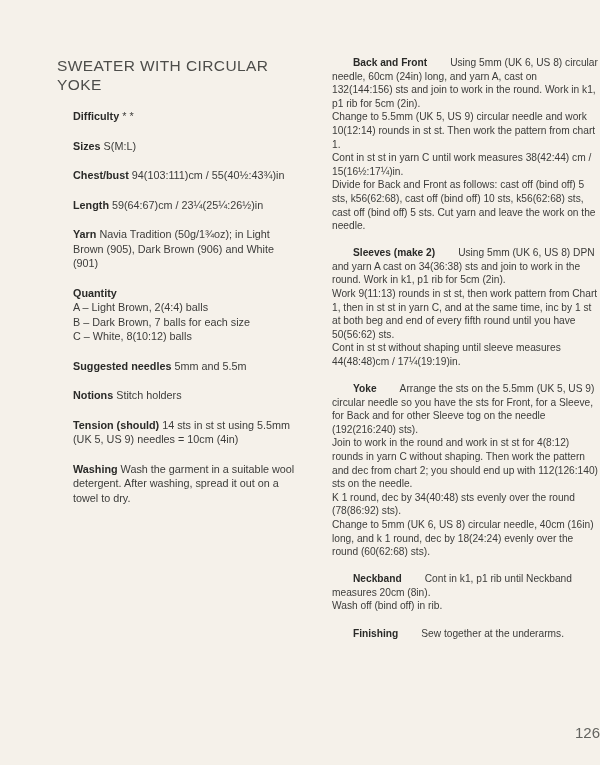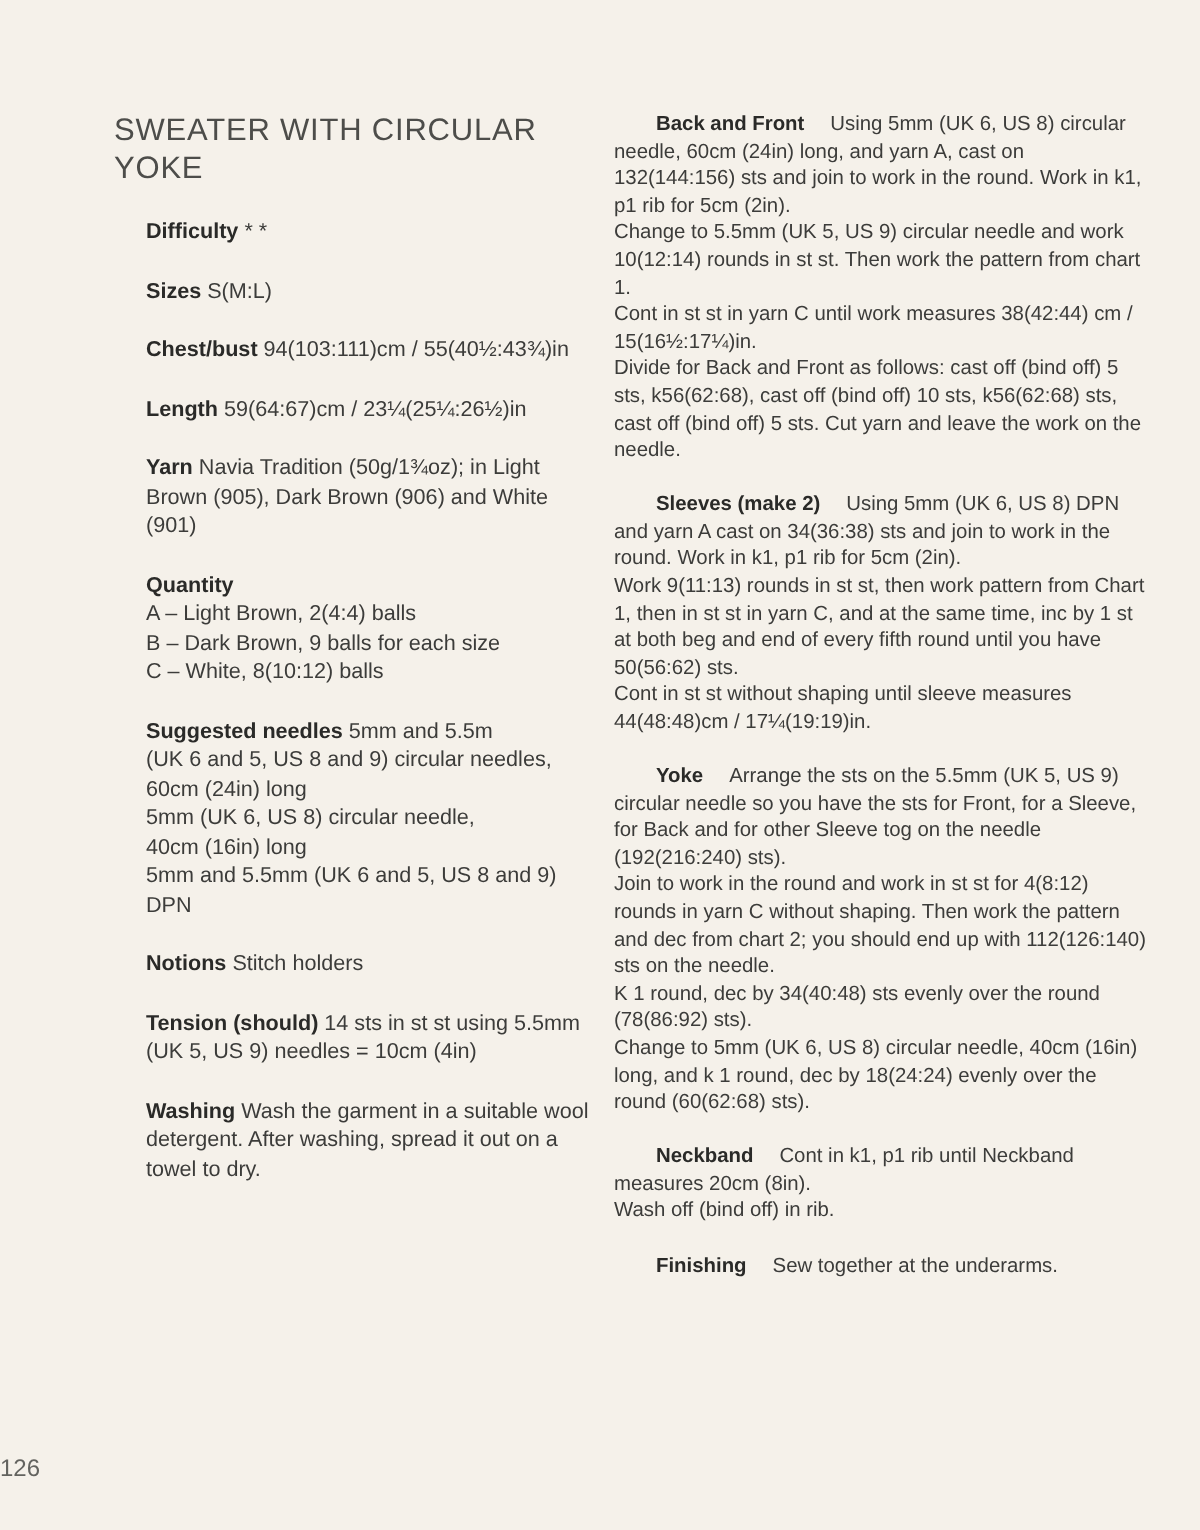--- a/index.html
+++ b/index.html
@@ -13,20 +13,21 @@
     width: 600px;
     height: 765px;
     background: #f5f1ea;
     overflow: hidden;
     color: #3c3c3a;
     box-sizing: border-box;
   }
   .columns {
     display: flex;
     padding: 56px 0 0 57px;
+    justify-content: space-between;
   }
   .col-left {
     width: 240px;
     margin-right: 10px;
     font-size: 10.8px;
     line-height: 14.5px;
   }
   .col-right {
     width: 268px;
     font-size: 10.2px;
@@ -51,30 +52,30 @@
   .block .lines div {
     margin: 0;
   }
   .section {
     margin: 0 0 13.5px 0;
   }
   .section p {
     margin: 0;
   }
   .section .h {
-    margin-right: 13px;
+    margin-right: 23px;
     padding-left: 21px;
   }
   .footer {
     position: absolute;
     left: 0;
     bottom: 24px;
     width: 100%;
-    text-align: left;
-    font-size: 12px;
+    text-align: right;
+    font-size: 15px;
     color: #63635f;
   }
 </style>
 </head>
 <body>
 
 <div class="page">
   <div class="columns">
 
     <div class="col-left">
@@ -102,36 +103,29 @@
 
       <div class="block">
         <b>Yarn</b>
         <span>Navia Tradition (50g/1¾oz); in Light Brown (905), Dark Brown (906) and White (901)</span>
       </div>
 
       <div class="block">
         <div><b>Quantity</b></div>
         <div class="lines">
           <div>A – Light Brown, 2(4:4) balls</div>
-          <div>B – Dark Brown, 9 balls for each size</div>
+          <div>B – Dark Brown, 7 balls for each size</div>
           <div>C – White, 8(10:12) balls</div>
         </div>
       </div>
 
       <div class="block">
         <div>
           <b>Suggested needles</b>
           <span>5mm and 5.5m</span>
-        </div>
-        <div class="lines">
-          <div>(UK 6 and 5, US 8 and 9) circular needles,</div>
-          <div>60cm (24in) long</div>
-          <div>5mm (UK 6, US 8) circular needle,</div>
-          <div>40cm (16in) long</div>
-          <div>5mm and 5.5mm (UK 6 and 5, US 8 and 9) DPN</div>
         </div>
       </div>
 
       <div class="block">
         <b>Notions</b>
         <span>Stitch holders</span>
       </div>
 
       <div class="block">
         <b>Tension (should)</b>

